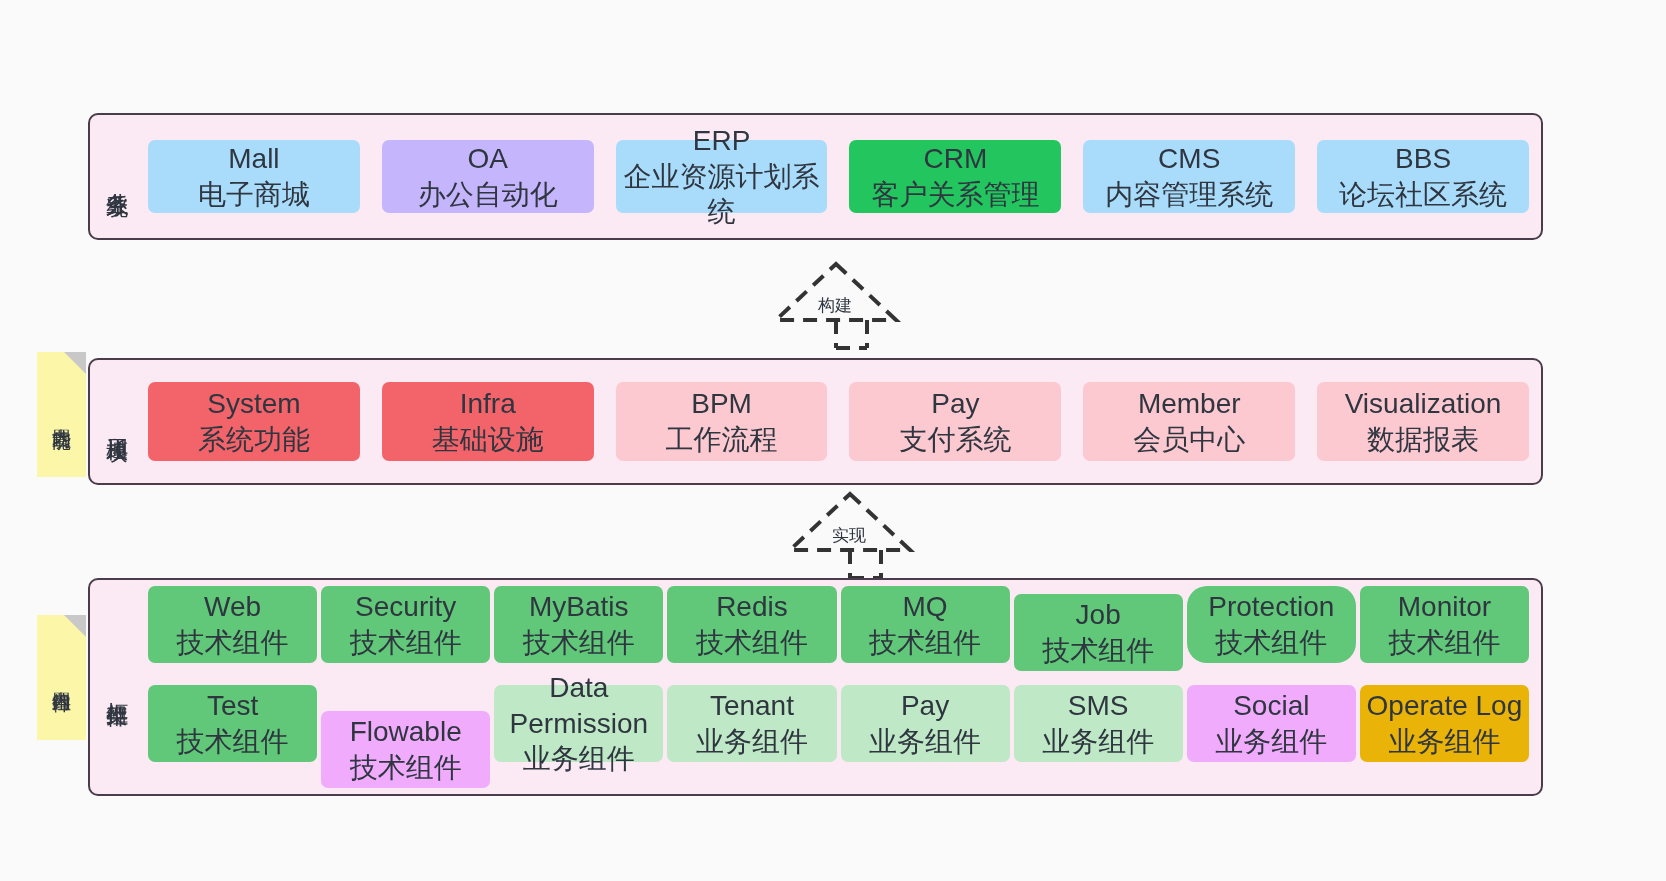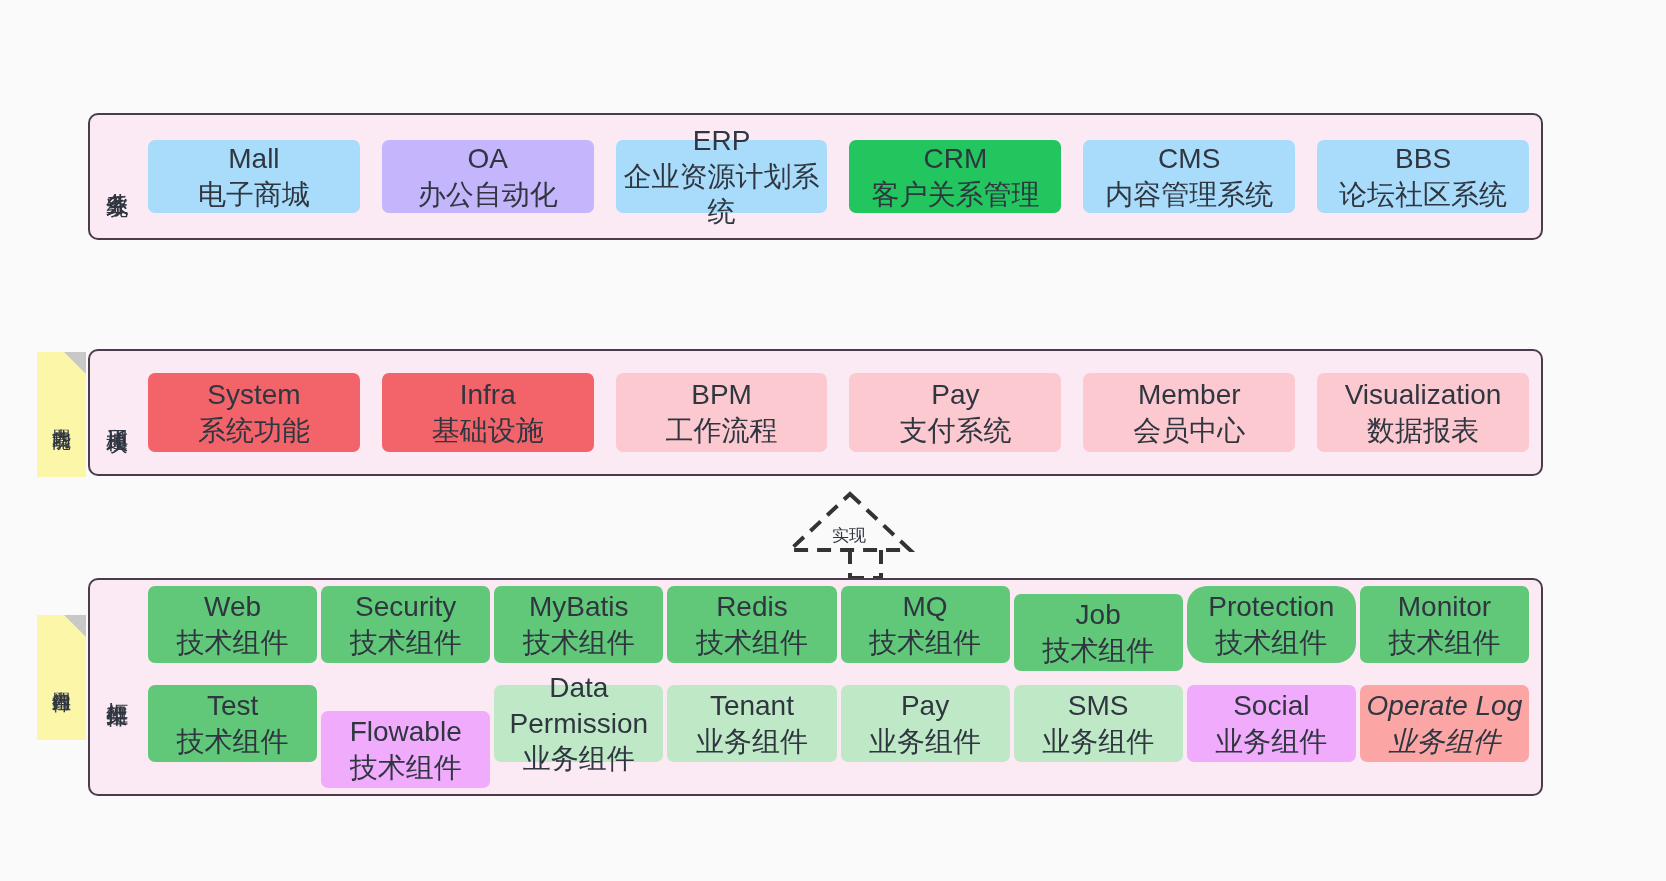--- a/index.html
+++ b/index.html
@@ -192,22 +192,33 @@
           <span class="t2">内容管理系统</span>
         </div>
         <div class="cell" style="background: rgb(169, 220, 251);">
           <span class="t1">BBS</span>
           <span class="t2">论坛社区系统</span>
         </div>
       </div>
     </div>
   </div>
 
-
-  <div class="layer" id="layer-modules" style="background: rgb(251, 234, 244); border-color: rgb(74, 60, 74);">
+  <div class="connector" id="conn-build">
+    <svg width="160" height="90" viewBox="0 0 160 90">
+
+      <path d="M 80 4 L 140 60 L 20 60 Z" fill="none" stroke="#333333" stroke-width="4" stroke-dasharray="14 9" stroke-linejoin="miter"></path>
+
+      <path d="M 80 60 L 80 88" fill="none" stroke="#333333" stroke-width="4" stroke-dasharray="14 9"></path>
+      <path d="M 111 60 L 111 88" fill="none" stroke="#333333" stroke-width="4" stroke-dasharray="14 9"></path>
+      <path d="M 80 88 L 111 88" fill="none" stroke="#333333" stroke-width="4" stroke-dasharray="14 9"></path>
+    </svg>
+    <span class="conn-label" style="background: rgb(250, 250, 250);">构建</span>
+  </div>
+
+  <div class="layer" id="layer-modules" style="background: rgb(251, 234, 244); border-color: rgb(74, 60, 74); margin-top: 9px;">
     <div class="layer-label">通用模块</div>
     <div class="layer-body">
       <div class="row">
         <div class="cell" style="background: rgb(242, 100, 106);">
           <span class="t1">System</span>
           <span class="t2">系统功能</span>
         </div>
         <div class="cell" style="background: rgb(242, 100, 106);">
           <span class="t1">Infra</span>
           <span class="t2">基础设施</span>
@@ -301,21 +312,21 @@
           <span class="t2">业务组件</span>
         </div>
         <div class="cell" style="background: rgb(191, 233, 198);">
           <span class="t1">SMS</span>
           <span class="t2">业务组件</span>
         </div>
         <div class="cell" style="background: #f0abfc;">
           <span class="t1">Social</span>
           <span class="t2">业务组件</span>
         </div>
-        <div class="cell" style="background: #fca5a5; font-style: italic;">
+        <div class="cell" style="background: #eab308;">
           <span class="t1">Operate Log</span>
           <span class="t2">业务组件</span>
         </div>
       </div>
     </div>
   </div>
 
   <div class="note" id="note-functions" style="background: rgb(252, 247, 168);">
     <span class="fold" style="border-top-color: rgb(200, 200, 200);"></span>
     <span>内置功能</span>

